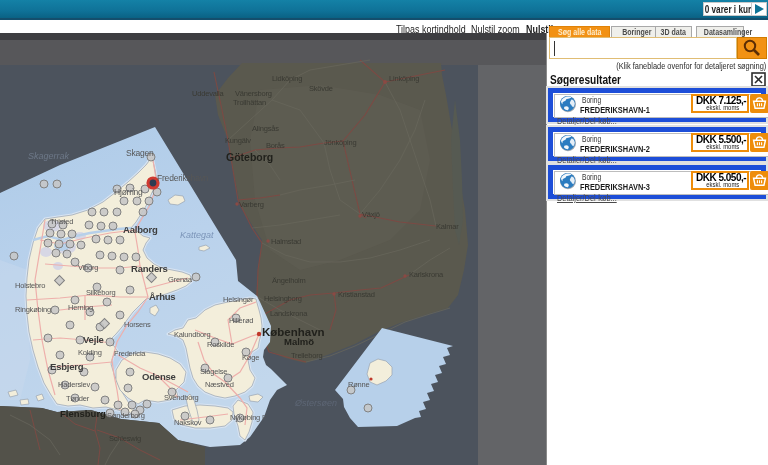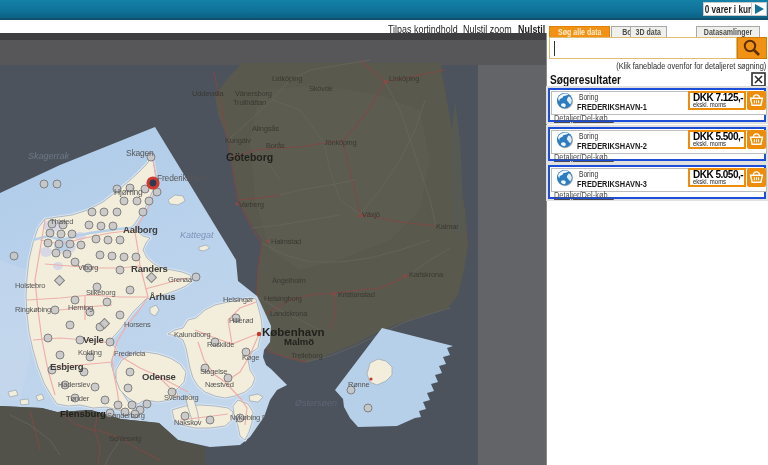--- a/index.html
+++ b/index.html
@@ -14,21 +14,21 @@
     border:1px solid #c9c9c9;font-size:10.5px;line-height:12px;
     color:#1d1d1d;font-weight:bold;white-space:nowrap;margin-left:16px;}
   #cartbtn span{position:absolute;left:50%;top:0;
     transform:translateX(-50%) scaleX(.78);}
   #playbtn{left:751px;top:2px;width:14px;height:12px;background:#fff;
     border:1px solid #c9c9c9;}
   #playbtn div{position:absolute;left:3px;top:1px;width:0;height:0;
     border-left:9px solid #0e7396;border-top:5px solid transparent;
     border-bottom:5px solid transparent;}
   
-  #linkrow{left:0;top:20px;width:636px;height:13px;background:#fff;}
+  #linkrow{left:8px;top:20px;width:636px;height:13px;background:#fff;}
   .toplink{position:absolute;top:3px;font-size:10.5px;color:#1d1d1d;
     text-decoration:underline;white-space:nowrap;display:inline-block;
     transform:scaleX(.85);transform-origin:left top;}
   
   #panel{left:546px;top:33px;width:222px;height:432px;background:#fff;
     border-left:1px solid #8a8a8a;box-sizing:border-box;}
   .tab{position:absolute;top:26px;height:11px;font-size:9px;line-height:10px;
     text-align:center;background:#efefeb;border:1px solid #a8a8a8;
     border-bottom:none;color:#4c4c4c;font-weight:bold;box-sizing:border-box;
     white-space:nowrap;}
@@ -41,22 +41,22 @@
   #caret{left:554px;top:41px;width:1px;height:15px;background:#333;}
   #searchbtn{left:737px;top:37px;width:30px;height:22px;background:#f29214;
     border:1px solid #d07c00;box-sizing:border-box;}
   #caption{right:2px;top:60px;font-size:9.5px;color:#2a2a2a;white-space:nowrap;
     transform:scaleX(.78);transform-origin:right top;}
   #resulthead{left:550px;top:72px;font-size:13px;font-weight:bold;color:#111;
     white-space:nowrap;transform:scaleX(.78);transform-origin:left top;}
   #closex{left:751px;top:72px;width:15px;height:15px;box-sizing:border-box;}
   
   .card{position:absolute;left:548px;width:218px;height:34px;
-    border:2px solid #1d4ed8;box-sizing:border-box;background:#fff;
-    box-shadow:0 0 0 2px #e0e0e0;}
+    border:5px solid #1d4ed8;box-sizing:border-box;background:#fff;
+    box-shadow:0 0 0 2px #e0e0e0;text-align:right;}
   .cardin{position:absolute;left:1px;top:1px;width:214px;height:22px;
     border:1px solid #bdbdbd;background:#fff;}
   .globe{position:absolute;left:6px;top:2px;}
   .btxt{position:absolute;left:29px;top:2px;font-size:8.5px;color:#333;
     white-space:nowrap;transform:scaleX(.78);transform-origin:left top;}
   .btitle{position:absolute;left:27px;top:11px;font-size:9.5px;font-weight:bold;
     color:#1b1b1b;white-space:nowrap;transform:scaleX(.78);transform-origin:left top;}
   .price{position:absolute;left:138px;top:1px;width:58px;height:19px;
     border:2px solid #ee8d0a;background:#fff;box-sizing:border-box;}
   .price b{display:block;font-size:10px;color:#000;margin:0 12px 0 3px;
@@ -421,22 +421,22 @@
       <text x="60" y="417" font-size="9.5px">Flensburg</text>
     </g>
     <g font-style="italic">
       <text x="28" y="159" font-size="9px" fill="#6d7888">Skagerrak</text>
       <text x="295" y="406" font-size="9px" fill="#5d6675">Østersøen</text>
     </g>
   </svg>
 
   <div id="tab1" class="tab"><span>Søg alle data</span></div>
   <div class="tab" style="left:611px;width:52px;"><span>Boringer</span></div>
-  <div class="tab" style="left:630px;width:37px;"><span>3D data</span></div>
-  <div class="tab" style="left:696px;width:64px;"><span>Datasamlinger</span></div>
+  <div class="tab" style="left:655px;width:37px;"><span>3D data</span></div>
+  <div class="tab" style="left:696px;width:48px;"><span>Datasamlinger</span></div>
 
   <div id="searchwrap" class="abs"></div>
   <div id="caret" class="abs"></div>
   <div id="searchbtn" class="abs">
     <svg width="27" height="20" viewBox="0 0 27 20">
       <circle cx="12" cy="8" r="5.2" fill="none" stroke="#5b2d05" stroke-width="2"></circle>
       <line x1="16" y1="12" x2="21" y2="17" stroke="#5b2d05" stroke-width="2.6"></line>
     </svg>
   </div>
   <div id="caption" class="abs">(Klik faneblade ovenfor for detaljeret søgning)</div>

